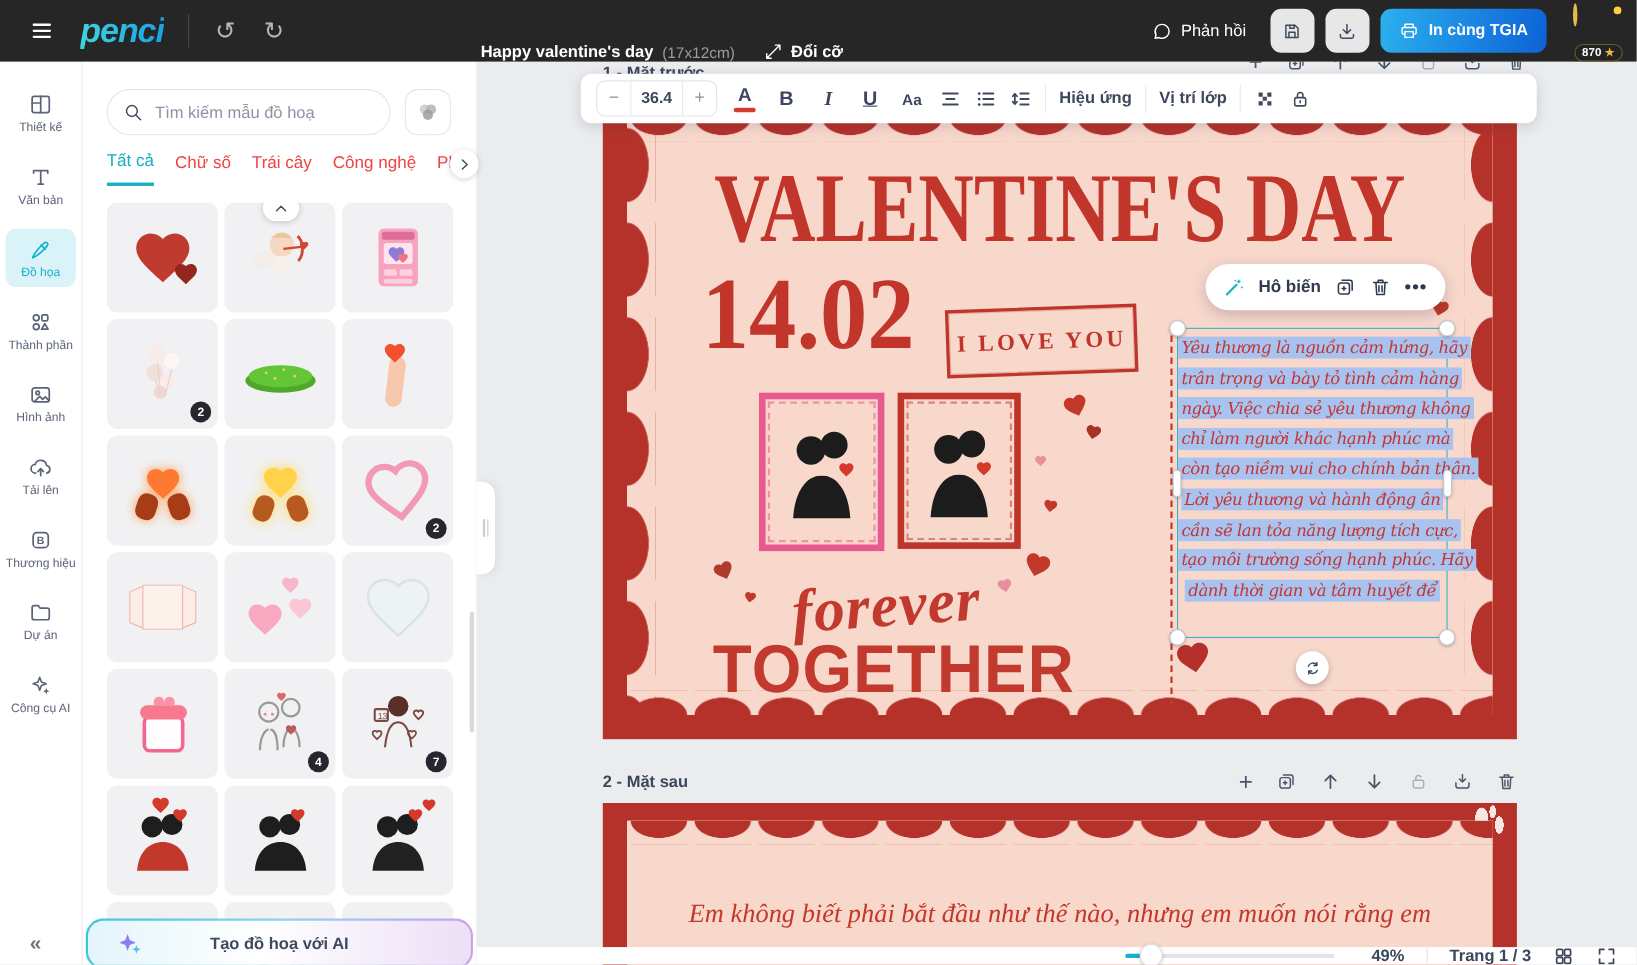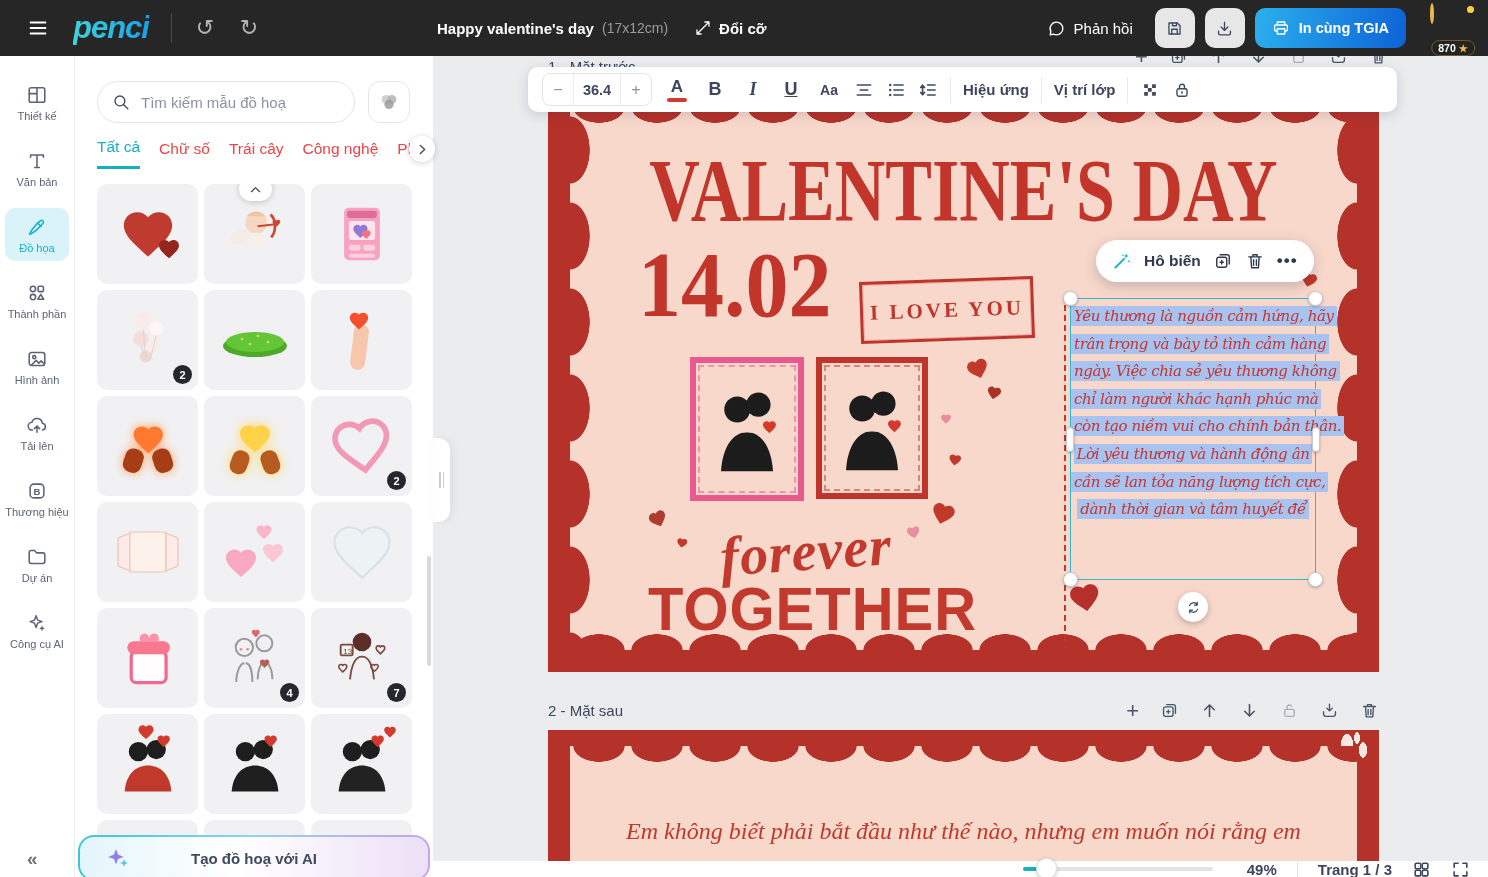--- a/index.html
+++ b/index.html
@@ -7,21 +7,21 @@
   svg{display:block}
   .ico svg{width:100%;height:100%;fill:none;stroke:currentColor;stroke-width:1.7;stroke-linecap:round;stroke-linejoin:round}
 
   
   .topbar{position:relative;height:56px;background:#262626;display:flex;align-items:center;color:#fff;z-index:40}
   .menu-btn{width:26px;height:22px;margin-left:25px;color:#fff;cursor:pointer}
   .logo{font-size:31px;font-weight:800;font-style:italic;letter-spacing:-1px;margin-left:22px;
         background:linear-gradient(90deg,#41d3da,#17a2e9);-webkit-background-clip:text;background-clip:text;color:transparent}
   .tb-div{width:1px;height:30px;background:#4a4a4a;margin-left:22px}
   .hist{width:22px;height:22px;color:#b5b5b5;margin-left:22px;font-size:22px;line-height:22px;text-align:center}
-  .title-group{position:absolute;left:437px;top:0;height:56px;display:flex;align-items:center;gap:8px}
+  .title-group{position:absolute;left:437px;top:0;height:56px;display:flex;align-items:flex-end;gap:8px}
   .doc-title{font-size:15px;font-weight:700}
   .doc-size{font-size:14px;color:#9b9b9b}
   .resize-btn{display:flex;align-items:center;gap:7px;margin-left:18px;font-size:15px;font-weight:600;cursor:pointer}
   .resize-btn .ico{width:18px;height:18px}
   .tb-right{position:absolute;right:0;top:0;height:56px;display:flex;align-items:center;gap:10px;padding-right:12px}
   .feedback{display:flex;align-items:center;gap:8px;font-size:15px;margin-right:12px;cursor:pointer}
   .feedback .ico{width:19px;height:19px}
   .sq-btn{width:40px;height:40px;border-radius:10px;background:#e7e7e8;color:#3f4a5e;display:flex;align-items:center;justify-content:center;cursor:pointer}
   .sq-btn .ico{width:19px;height:19px}
   .print-btn{height:40px;border-radius:10px;padding:0 17px;display:flex;align-items:center;gap:9px;
@@ -70,21 +70,21 @@
           background:linear-gradient(90deg,#39c8d8,#8fd4ee,#c9a3ea)}
   .ai-btn-in{width:100%;height:100%;border-radius:14px;display:flex;align-items:center;justify-content:center;gap:10px;
              background:linear-gradient(90deg,#e3f5fb,#ffffff 45%,#ecdff6);font-size:15px;font-weight:600;color:#3f4a5e}
   .ai-btn .spark{width:24px;height:24px;position:absolute;left:28px;top:11px}
   .panel-handle{position:absolute;right:-17px;top:382px;width:17px;height:84px;background:#fff;border-radius:0 12px 12px 0;
                 box-shadow:3px 0 8px rgba(0,0,0,.06);display:flex;align-items:center;justify-content:center;gap:2px;cursor:pointer;z-index:14}
   .panel-handle i{display:block;width:1.5px;height:16px;background:#c9ccd3}
 
   
   .canvas{position:relative;flex:1;overflow:hidden}
-  .page-label{font-size:15px;font-weight:400;color:#3c465c}
+  .page-label{font-size:15px;font-weight:700;color:#3c465c}
   .p1-label{position:absolute;left:115px;top:2px;z-index:1}
   .actions-row{display:flex;align-items:center;gap:21px;color:#4a5568}
   .actions-row .ico{width:19px;height:19px;cursor:pointer}
   .actions-row .plus-ch{font-size:22px;font-weight:400;line-height:19px;cursor:pointer}
   .actions-row .dim{color:#a7aebb}
   .p1-actions{position:absolute;left:702px;top:-9px;z-index:1}
   .p2-head{position:absolute;left:115px;top:645px;width:831px;display:flex;justify-content:space-between;align-items:center;z-index:3}
 
   
   .toolbar{position:absolute;left:95px;top:11px;width:869px;height:45px;background:#fff;border-radius:10px;z-index:30;
@@ -801,20 +801,21 @@
       <span class="handle h-c" style="right:-8px;bottom:-8px"></span>
       <span class="handle h-p" style="left:-5px;top:128px"></span>
       <span class="handle h-p" style="right:-5px;top:128px"></span>
     <div class="tb-line"><span>Yêu thương là nguồn cảm hứng, hãy</span></div>
         <div class="tb-line"><span>trân trọng và bày tỏ tình cảm hàng</span></div>
         <div class="tb-line"><span>ngày. Việc chia sẻ yêu thương không</span></div>
         <div class="tb-line"><span>chỉ làm người khác hạnh phúc mà</span></div>
         <div class="tb-line"><span>còn tạo niềm vui cho chính bản thân.</span></div>
         <div class="tb-line"><span>Lời yêu thương và hành động ân</span></div>
         <div class="tb-line"><span>cần sẽ lan tỏa năng lượng tích cực,</span></div>
+        <div class="tb-line"><span>tạo môi trường sống hạnh phúc. Hãy</span></div>
         <div class="tb-line"><span>dành thời gian và tâm huyết để</span></div>
       </div>
     <div class="rotate-h">
         <span class="ico">
           <svg viewBox="0 0 24 24">
             <path d="M5.5 9a7 7 0 0 1 12.2-1.8M18.5 15a7 7 0 0 1-12.2 1.8M18 3.5V8h-4.5M6 20.5V16h4.5" stroke-width="2"></path>
           </svg>
         </span>
       </div>
 

